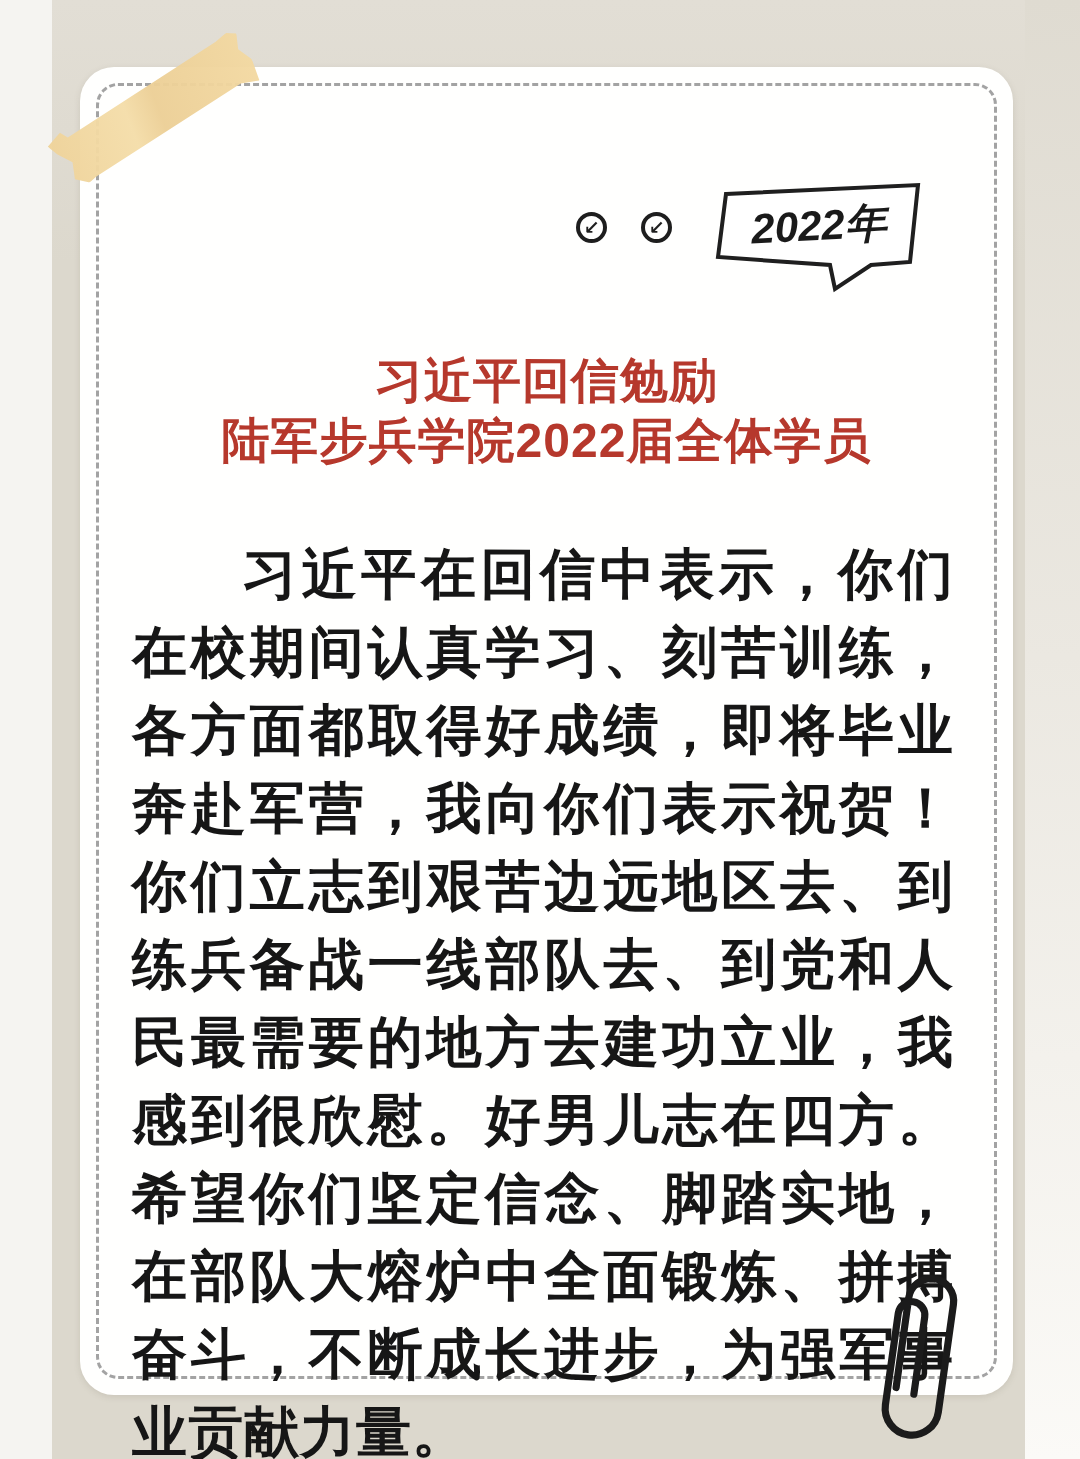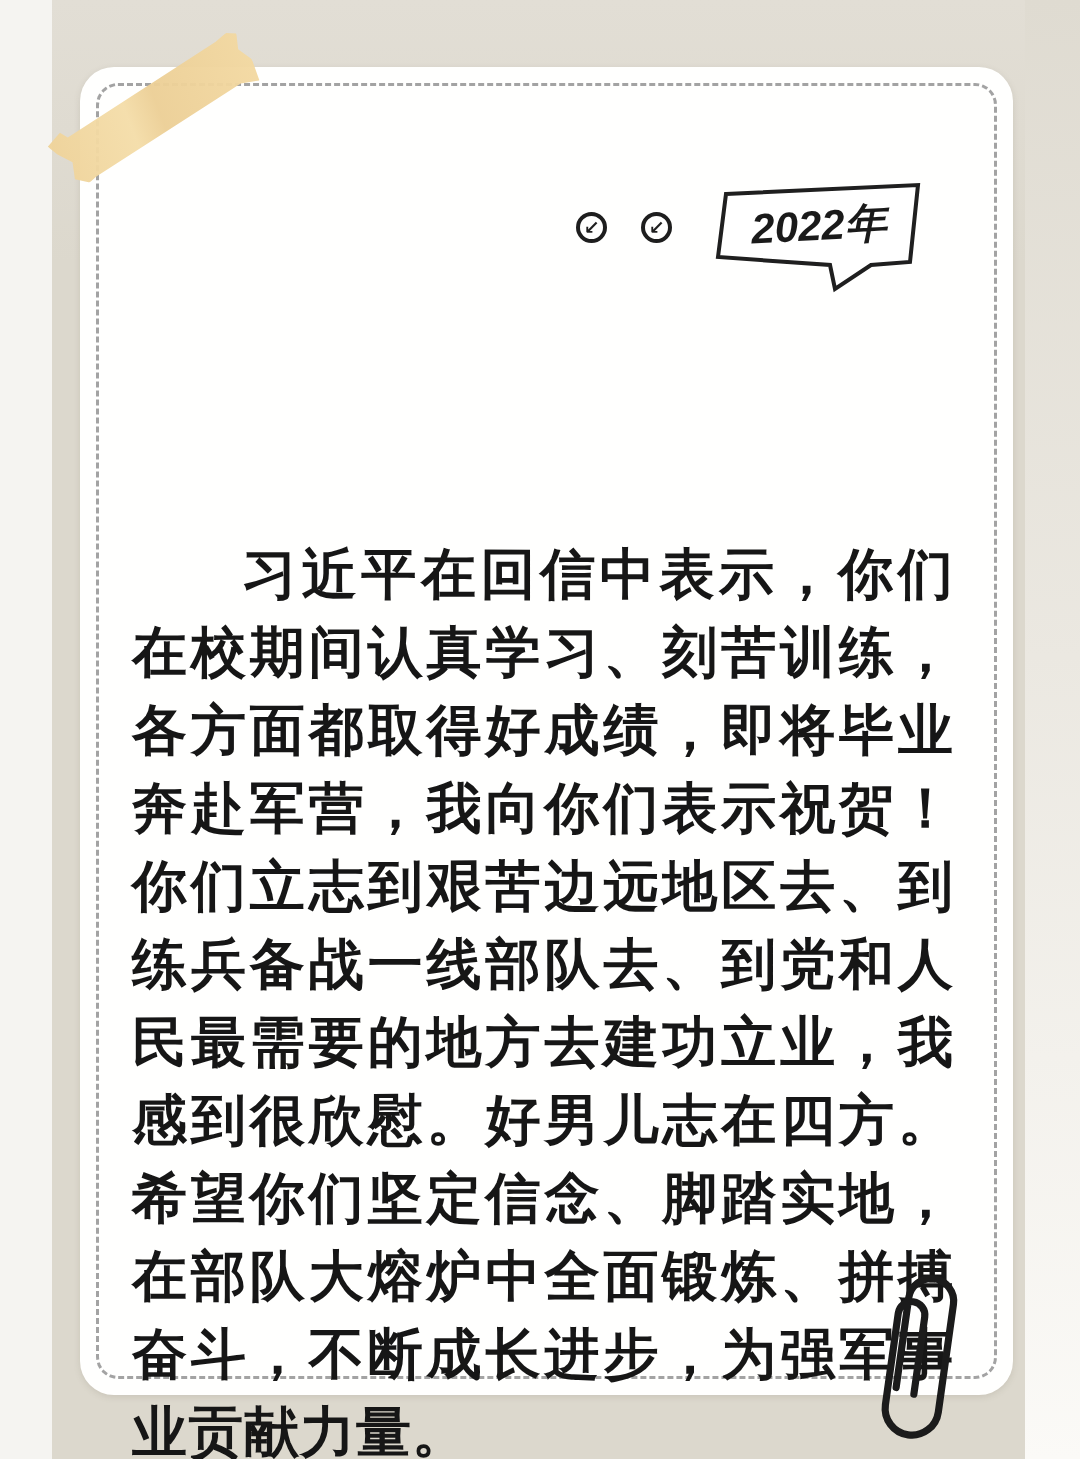--- a/index.html
+++ b/index.html
@@ -67,20 +67,22 @@
   </div>
 
   <div class="bubble-wrap">
     <svg width="240" height="125" viewBox="0 0 240 125">
       <path d="M 28,17 L 220,8 L 212,85 L 173,88 L 137,112 L 132,88 L 20,80 Z" fill="#ffffff" stroke="#1f1f1f" stroke-width="4" stroke-linejoin="miter"></path>
       <text x="121" y="63" text-anchor="middle" font-size="42" font-style="italic" font-weight="bold" fill="#1a1a1a" transform="rotate(-3 121 50)" font-family="Liberation Sans, DejaVu Sans, sans-serif">2022年</text>
     </svg>
   </div>
 
   <div class="page-title">
+    <div>习近平回信勉励</div>
+    <div>陆军步兵学院2022届全体学员</div>
   </div>
 
   <div class="article-body">习近平在回信中表示，你们在校期间认真学习、刻苦训练，各方面都取得好成绩，即将毕业奔赴军营，我向你们表示祝贺！你们立志到艰苦边远地区去、到练兵备战一线部队去、到党和人民最需要的地方去建功立业，我感到很欣慰。好男儿志在四方。希望你们坚定信念、脚踏实地，在部队大熔炉中全面锻炼、拼搏奋斗，不断成长进步，为强军事业贡献力量。</div>
 
   <svg class="paperclip" viewBox="0 0 92 185">
     <path d="M 46,132 L 46,56 A 13,13 0 0 0 20,56 L 20,146 A 26,26 0 0 0 72,146 L 72,40 A 22,22 0 0 0 28,40 L 28,128" fill="none" stroke="#1b1b1b" stroke-width="7" stroke-linecap="round"></path>
   </svg>
 
 </div>
 

